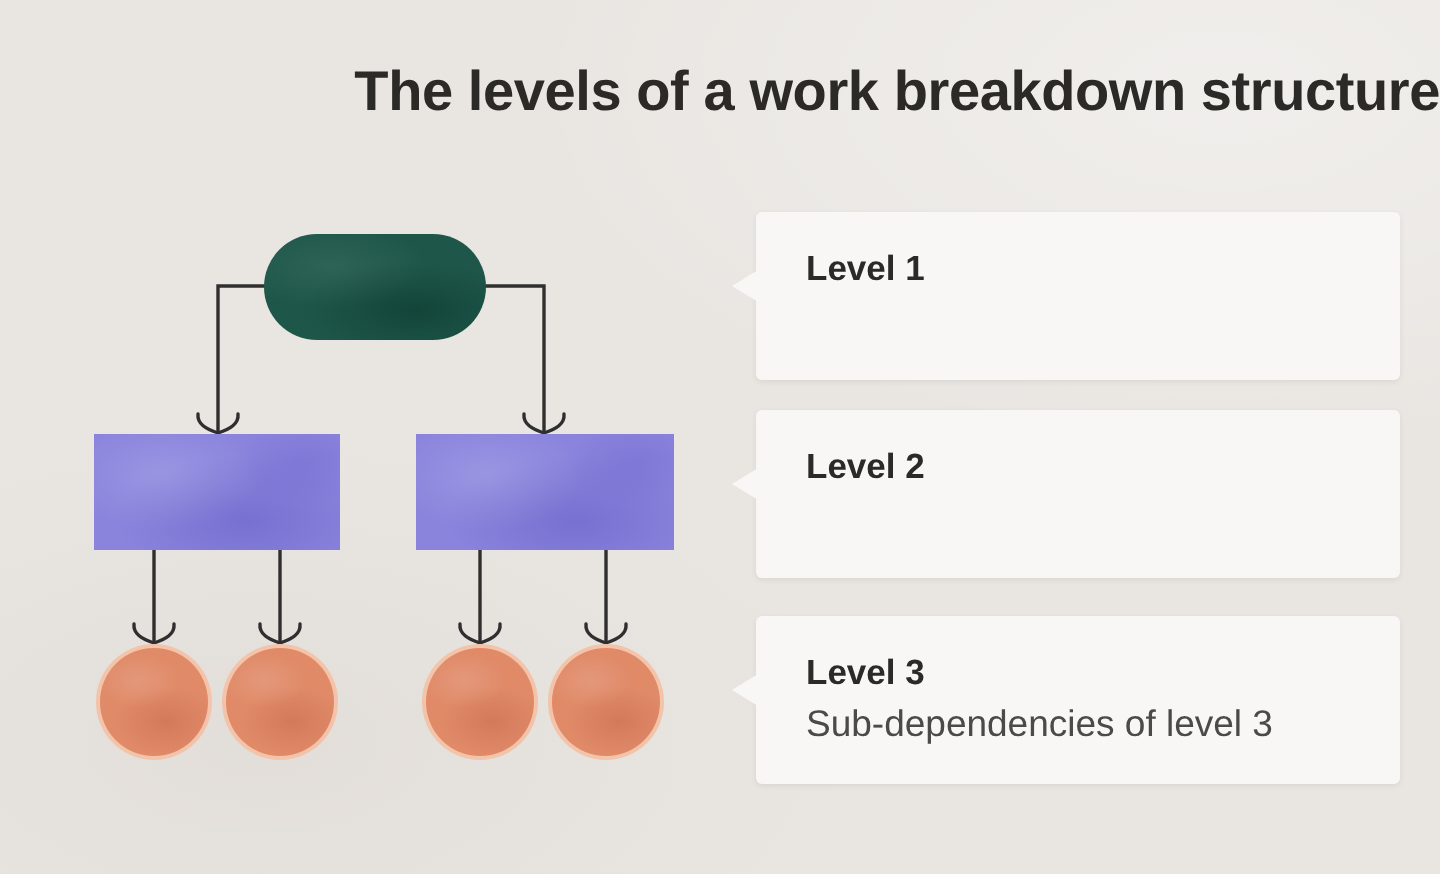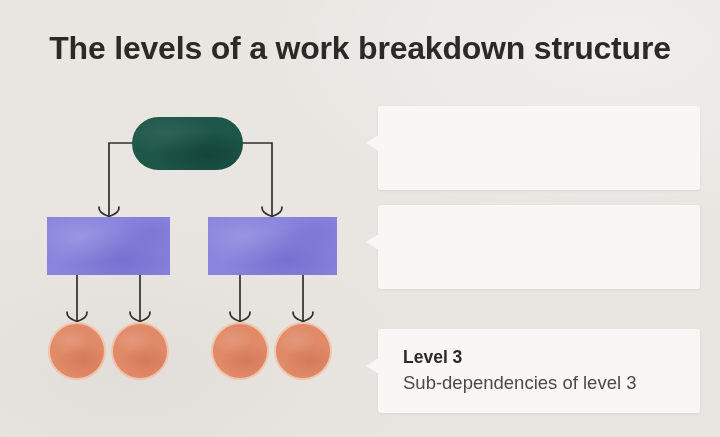--- a/index.html
+++ b/index.html
@@ -7,21 +7,21 @@
     position:relative;width:720px;height:437px;overflow:hidden;
     background:var(--bg,#e9e6e2);
     background-image:
       radial-gradient(420px 220px at 18% 85%, rgba(214,206,200,.35), transparent 70%),
       radial-gradient(500px 260px at 85% 10%, rgba(255,255,255,.35), transparent 70%);
     border-bottom:2px solid #dcd8d4;
     font-family:"Liberation Sans", sans-serif;
   }
   .title{
     position:absolute;left:0;right:0;top:30px;
-    text-align:center;font-size:32px;font-weight:700;letter-spacing:-.2px;
+    text-align:right;font-size:28px;font-weight:700;letter-spacing:-.2px;
     color:var(--text1,#2b2a27);
   }
   
   .node{position:absolute;}
   .pill{
     left:132px;top:117px;width:111px;height:53px;border-radius:27px;
     background:var(--c1,#1e574a);
     background-image:
       radial-gradient(70px 30px at 30% 30%, rgba(255,255,255,.07), transparent 70%),
       radial-gradient(80px 34px at 68% 72%, rgba(7,46,37,.45), transparent 72%);
@@ -53,21 +53,21 @@
     box-shadow:0 1px 3px rgba(0,0,0,.07);
     padding:17px 24px 0 25px;
   }
   .callout .tail{
     position:absolute;left:-12px;top:29px;width:13px;height:16px;
     background:var(--box,#f8f7f5);
     clip-path:polygon(100% 0, 0 50%, 100% 100%);
   }
   .callout .lvl{font-size:17.5px;font-weight:700;color:var(--text1,#2b2a27);line-height:23px;}
   .callout .desc{font-size:18.5px;font-weight:400;color:var(--text2,#4b4a46);line-height:27px;}
-  .b1{top:106px;} .b2{top:205px;} .b3{top:308px;margin-top:21px;}
+  .b1{top:106px;} .b2{top:205px;} .b3{top:308px;}
 </style>
 </head>
 <body>
 
 <div class="canvas">
 
   <div class="title">The levels of a work breakdown structure</div>
 
   <svg class="connectors" viewBox="0 0 720 437">
     <defs>
@@ -90,23 +90,25 @@
   <div class="node pill"></div>
   <div class="node rect rect-left"></div>
   <div class="node rect rect-right"></div>
   <div class="node circle c1"></div>
   <div class="node circle c2"></div>
   <div class="node circle c3"></div>
   <div class="node circle c4"></div>
 
   <div class="callout b1">
     <div class="tail"></div>
+    <div class="lvl">Level 1</div>
   </div>
   <div class="callout b2">
     <div class="tail"></div>
+    <div class="lvl">Level 2</div>
   </div>
   <div class="callout b3">
     <div class="tail"></div>
     <div class="lvl">Level 3</div>
     <div class="desc">Sub-dependencies of level 3</div>
   </div>
 
 </div>
 
 </body></html>

